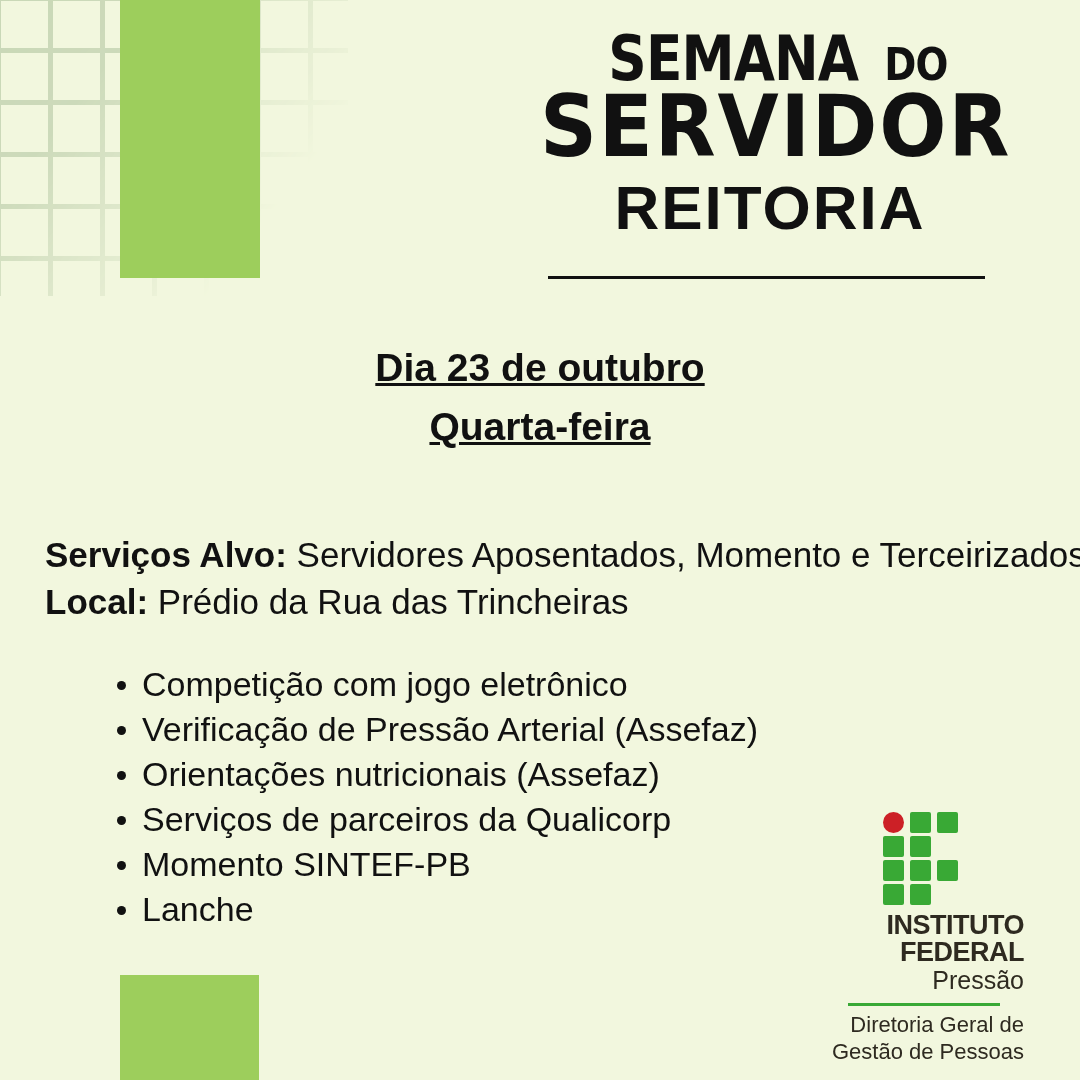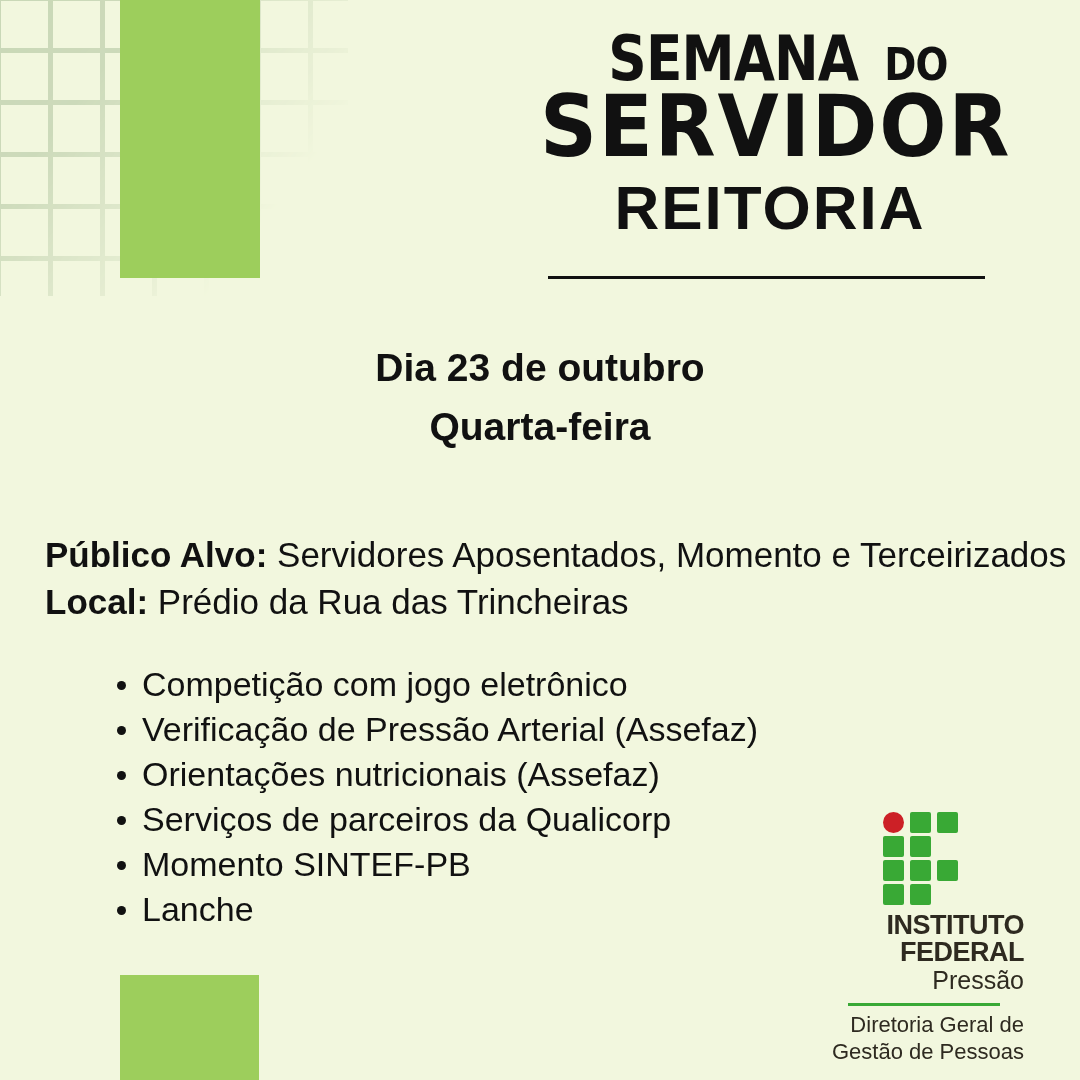--- a/index.html
+++ b/index.html
@@ -122,20 +122,21 @@
     top: 338px;
     width: 1080px;
     text-align: center;
   }
   .date-line {
     font-family: "Liberation Sans", sans-serif;
     font-weight: bold;
     font-size: 39px;
     line-height: 1.52;
     color: #111111;
+    text-decoration: underline;
   }
 
   
   .info-block {
     position: absolute;
     left: 45px;
     top: 532px;
     width: 1020px;
   }
   .info-line {
@@ -248,21 +249,21 @@
     <span class="title-reitoria">REITORIA</span>
   </div>
   <div class="title-rule"></div>
 
   <div class="date-block">
     <div class="date-line">Dia 23 de outubro</div>
     <div class="date-line">Quarta-feira</div>
   </div>
 
   <div class="info-block">
-    <div class="info-line"><span class="info-label">Público Alvo:</span><span> Servidores Aposentados, Momento e Terceirizados</span></div>
+    <div class="info-line"><span class="info-label">Serviços Alvo:</span><span> Servidores Aposentados, Momento e Terceirizados</span></div>
     <div class="info-line"><span class="info-label">Local:</span><span> Prédio da Rua das Trincheiras</span></div>
   </div>
 
   <ul class="bullet-list">
     <li class="bullet-item">Competição com jogo eletrônico</li>
     <li class="bullet-item">Verificação de Pressão Arterial (Assefaz)</li>
     <li class="bullet-item">Orientações nutricionais (Assefaz)</li>
     <li class="bullet-item">Serviços de parceiros da Qualicorp</li>
     <li class="bullet-item">Momento SINTEF-PB</li>
     <li class="bullet-item">Lanche</li>

